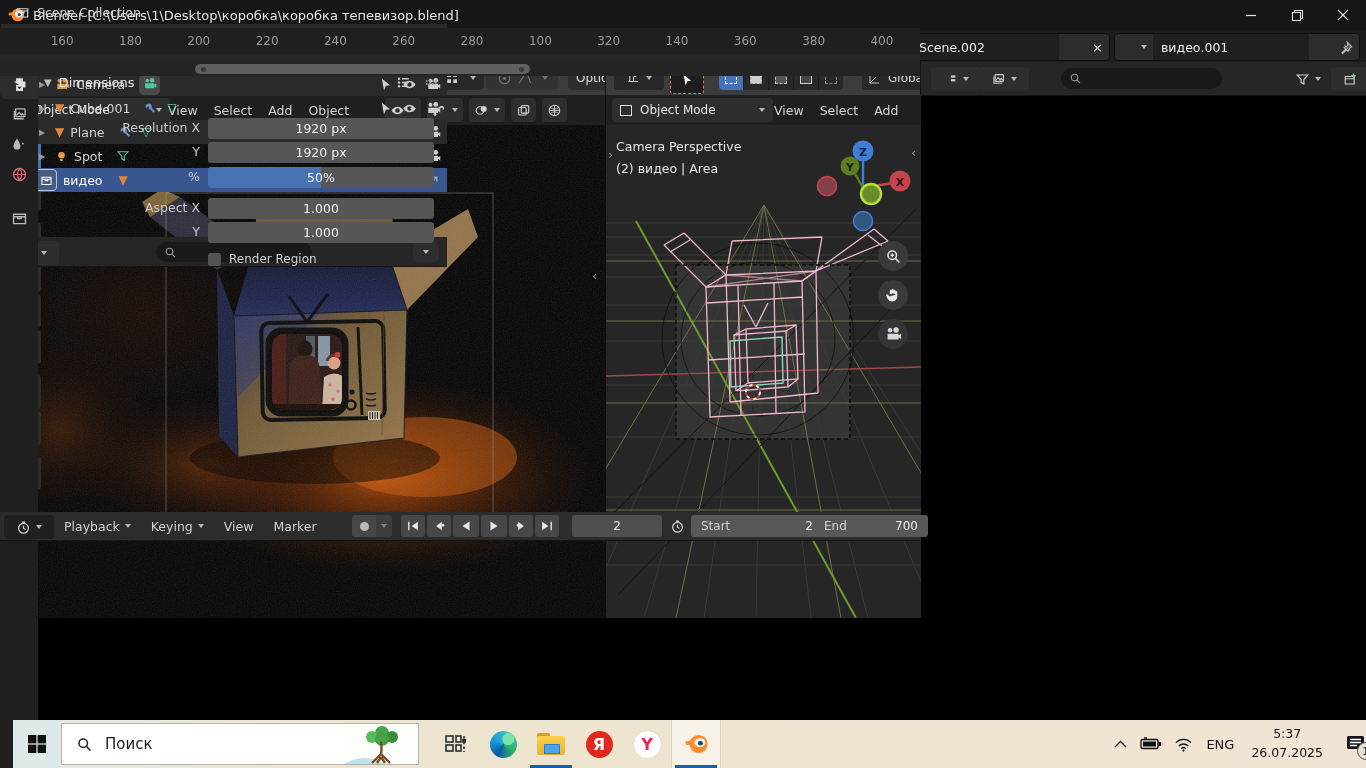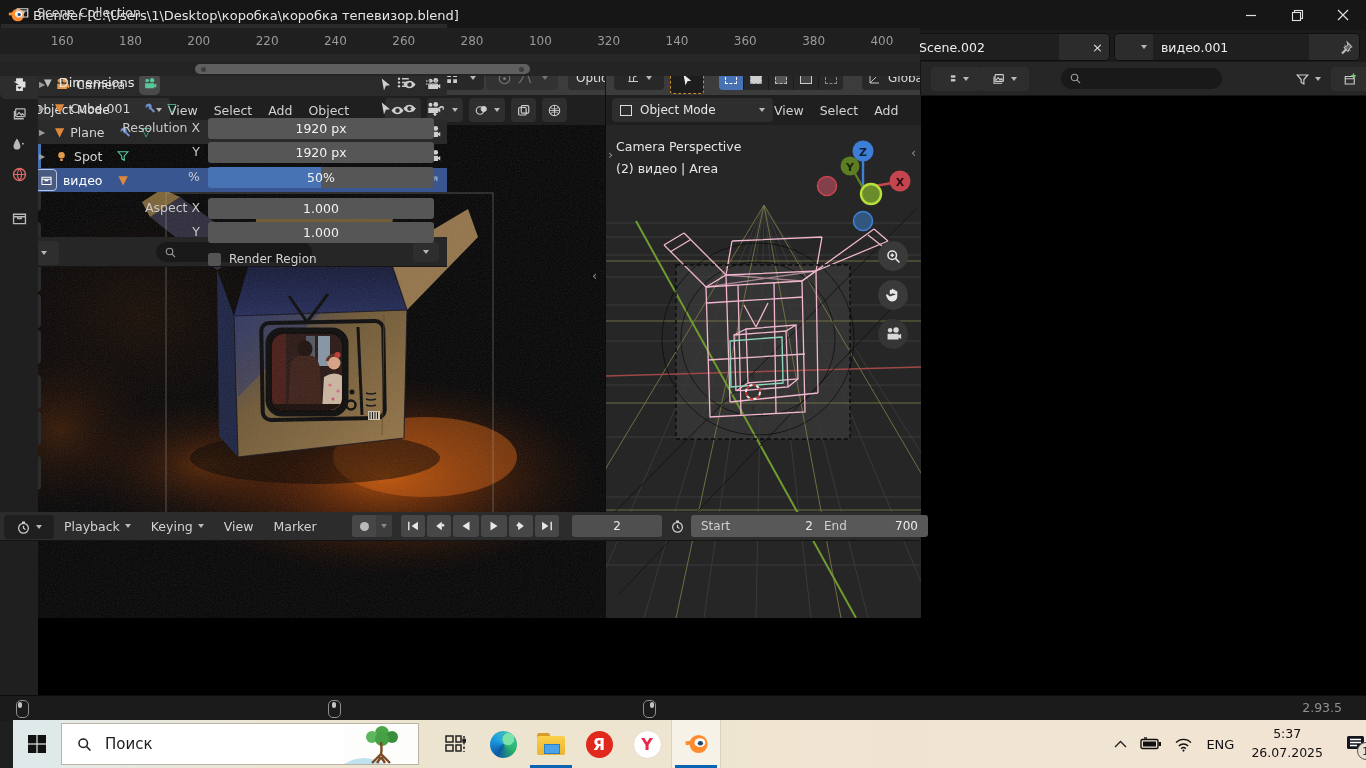--- a/index.html
+++ b/index.html
@@ -1070,32 +1070,20 @@
   </div>
   <div class="r" style="left:0;top:54px;width:920px;height:8px;background:#272727;"></div>
   <div class="r" style="left:0;top:62px;width:920px;height:14px;background:#242424;">
     <div style="position:absolute;left:195px;top:2px;width:335px;height:10px;background:#5f5f5f;border-radius:5px;">
       <span style="position:absolute;left:6px;top:2.5px;width:5px;height:5px;border-radius:50%;background:#3e3e3e;"></span>
       <span style="position:absolute;right:6px;top:2.5px;width:5px;height:5px;border-radius:50%;background:#3e3e3e;"></span>
     </div>
   </div>
 </div>
 
-<div class="r statusbar">
-  <span class="mouse" style="position:absolute;left:16px;top:4px;">
-        <i style="left:1px;"></i>
-      </span>
-  <span class="mouse" style="position:absolute;left:328px;top:4px;">
-        <i style="left:3px;"></i>
-      </span>
-  <span class="mouse" style="position:absolute;left:643px;top:4px;">
-        <i style="right:1px;"></i>
-      </span>
-  <span class="r" style="right:24px;top:4px;color:#909090;font-size:12.5px;">2.93.5</span>
-</div>
 
 <div class="r taskbar">
   <div class="tkicon" style="background:#dfe9ea;">
     <svg width="20" height="20" viewBox="0 0 20 20" fill="#111">
           <rect x="1" y="1" width="8.4" height="8.4"></rect>
           <rect x="10.6" y="1" width="8.4" height="8.4"></rect>
           <rect x="1" y="10.6" width="8.4" height="8.4"></rect>
           <rect x="10.6" y="10.6" width="8.4" height="8.4"></rect>
         </svg>
   </div>

